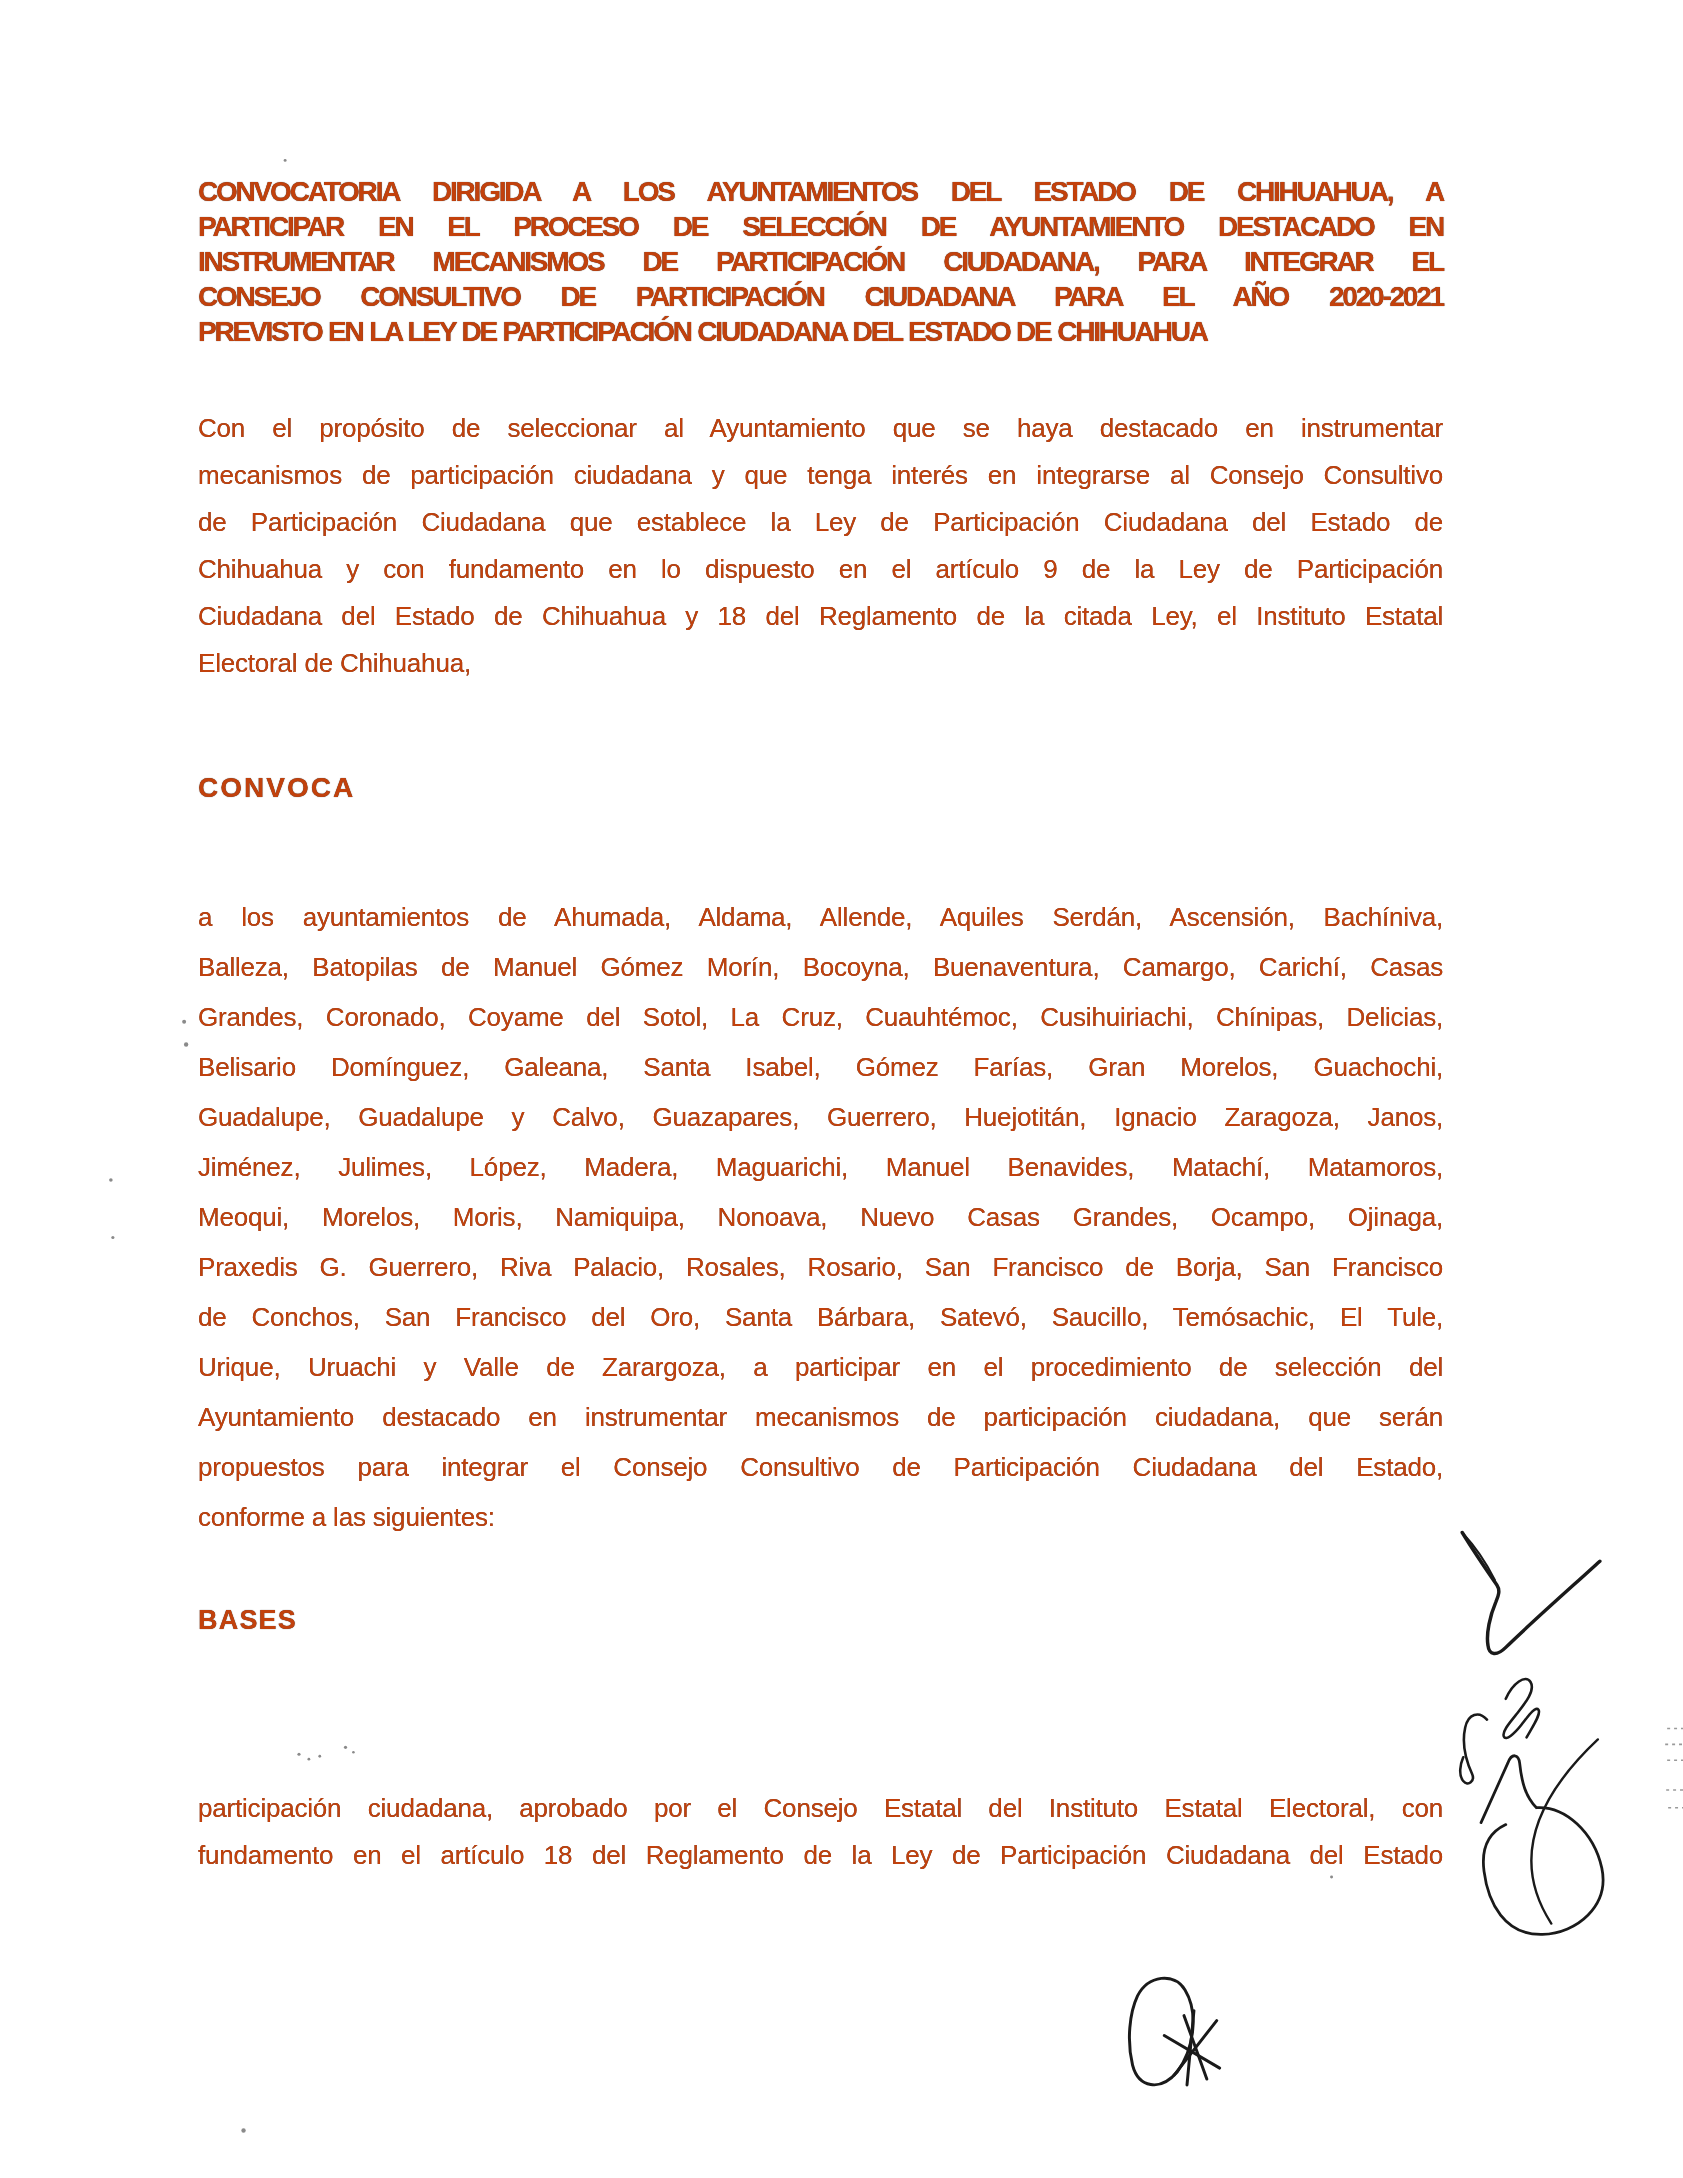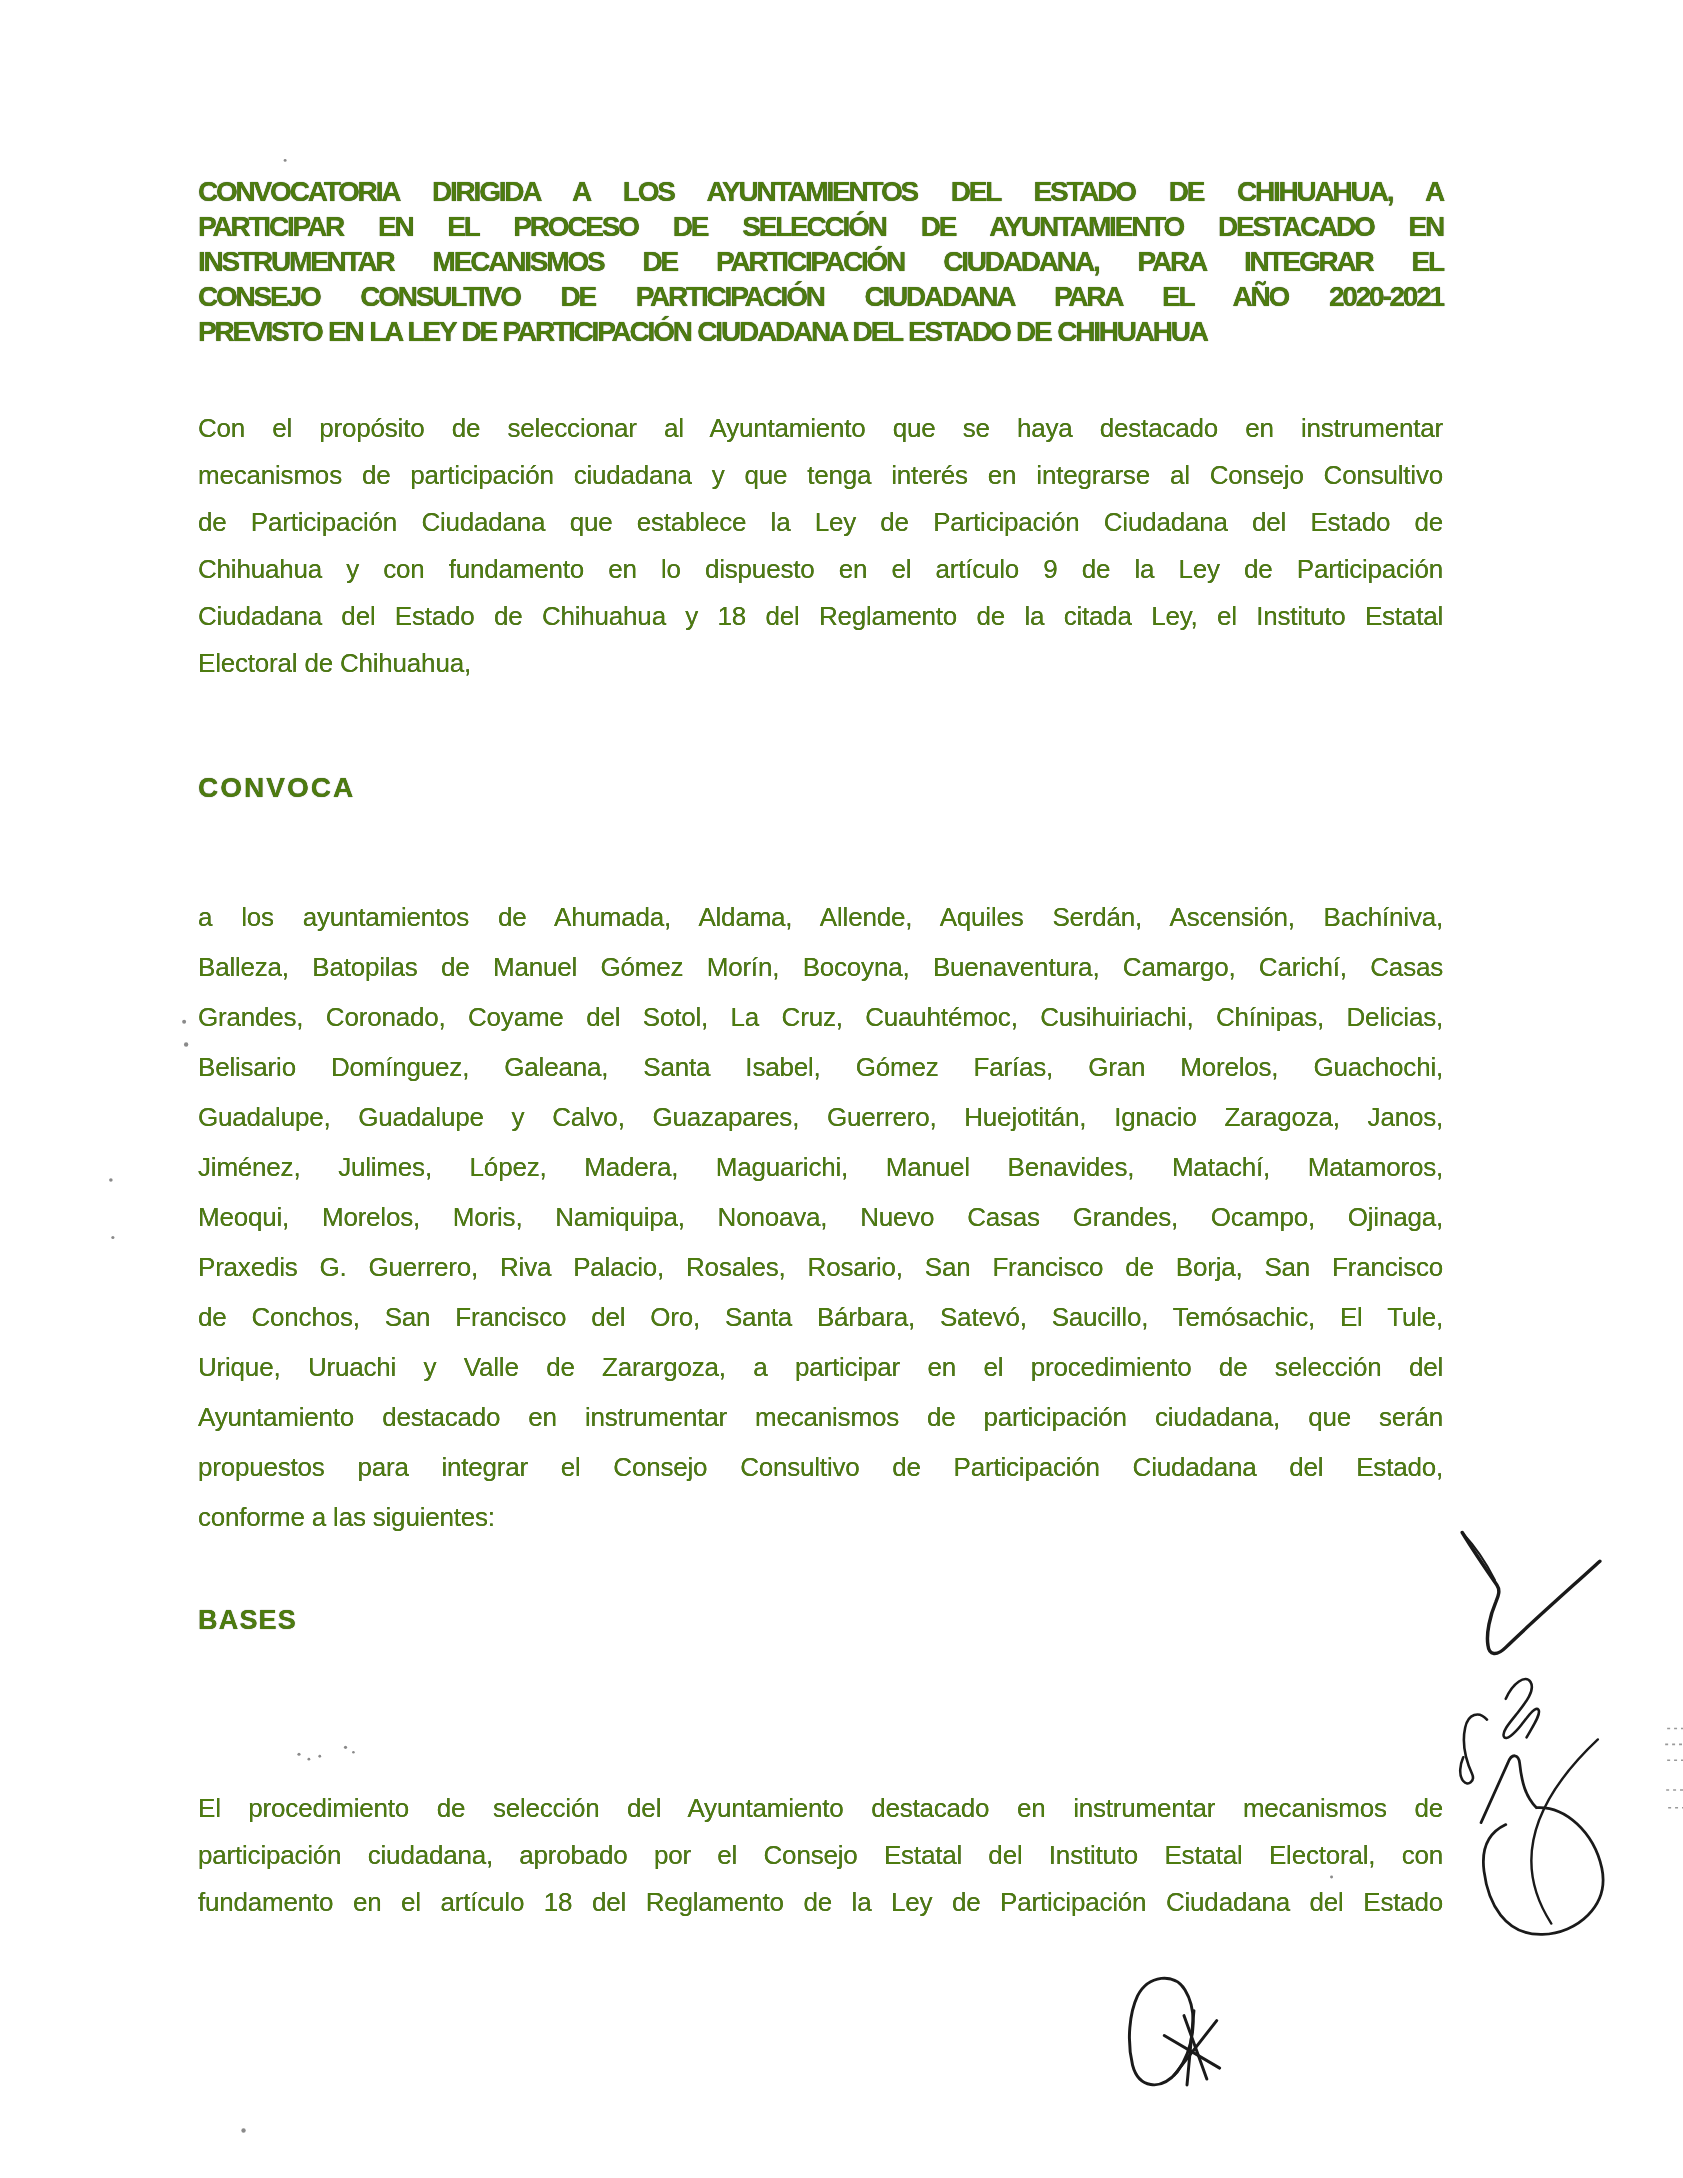--- a/index.html
+++ b/index.html
@@ -2,21 +2,21 @@
 <html><head>
 <meta charset="utf-8">
 <style>
   html,body{margin:0;padding:0;background:#e8e8e8;}
   .page{
     position:relative;
     width:1683px;height:2178px;
     background:#ffffff;
     overflow:hidden;
     font-family:"Liberation Sans", sans-serif;
-    color:#4d7c0f;
+    color:#c2410c;
   }
   .block{
     position:absolute;
     left:198px;width:1245px;
   }
   .ln{
     text-align:justify;
     text-align-last:justify;
   }
   .ln.last{text-align-last:left;}
@@ -91,21 +91,20 @@
       <div class="ln">Urique, Uruachi y Valle de Zarargoza, a participar en el procedimiento de selección del</div>
       <div class="ln">Ayuntamiento destacado en instrumentar mecanismos de participación ciudadana, que serán</div>
       <div class="ln">propuestos para integrar el Consejo Consultivo de Participación Ciudadana del Estado,</div>
       <div class="ln last">conforme a las siguientes:</div>
     </div>
 
   <div class="center-head bases">BASES</div>
 
 
   <div class="block para closing">
-      <div class="ln">El procedimiento de selección del Ayuntamiento destacado en instrumentar mecanismos de</div>
       <div class="ln">participación ciudadana, aprobado por el Consejo Estatal del Instituto Estatal Electoral, con</div>
       <div class="ln">fundamento en el artículo 18 del Reglamento de la Ley de Participación Ciudadana del Estado</div>
     </div>
 
   <svg class="ink" width="1683" height="2178" viewBox="0 0 1700 2200">
     <g stroke="#1a1a1a" fill="none" stroke-linecap="round">
 
       <g>
         <path d="M1477,1548 C1488,1566 1503,1588 1512,1601 C1516,1607 1513,1613 1511,1618 C1505,1632 1501,1650 1503,1662 C1504,1672 1512,1673 1521,1664 C1552,1634 1592,1599 1616,1577" stroke-width="3.5"></path>
         <path d="M1477,1548 C1490,1562 1502,1580 1510,1596" stroke-width="2"></path>

